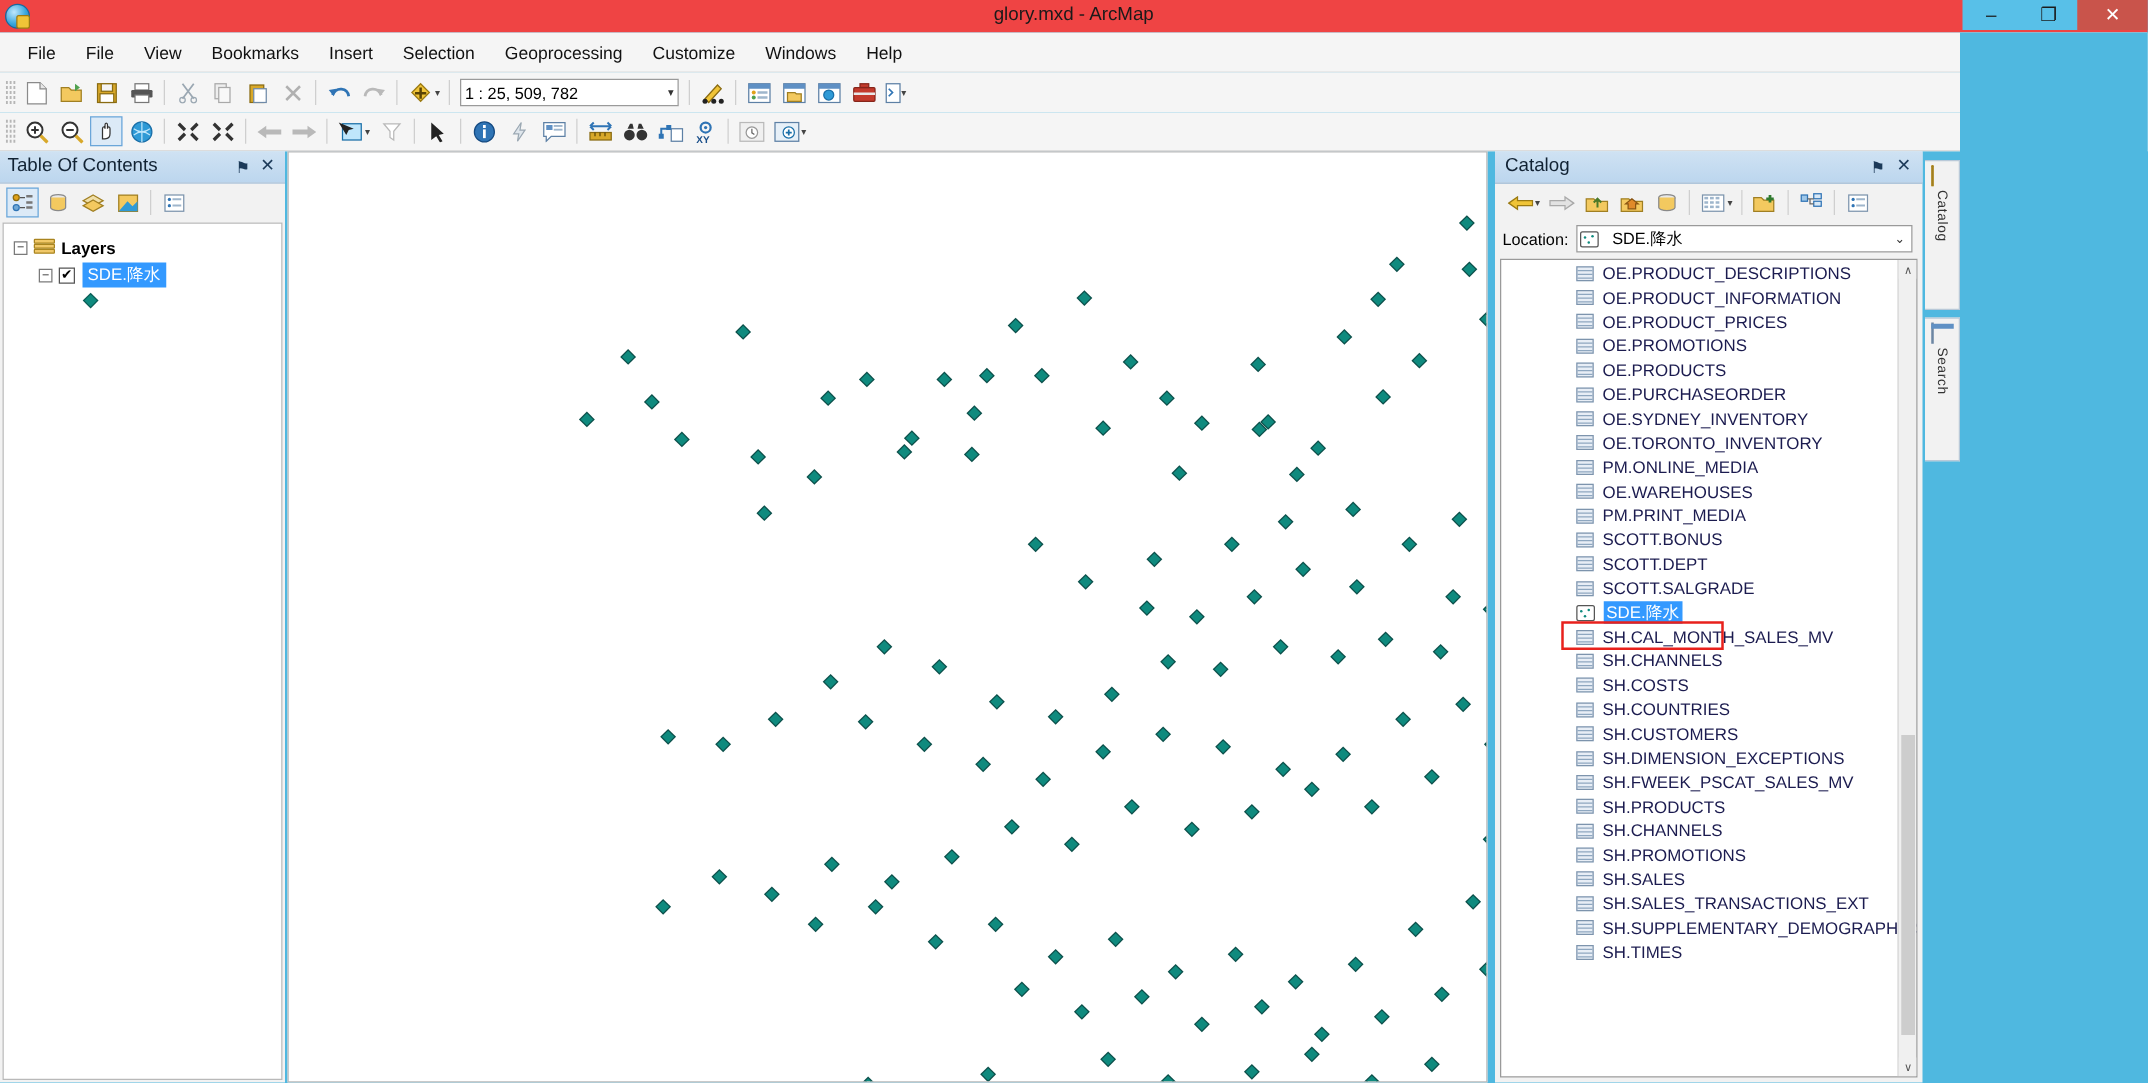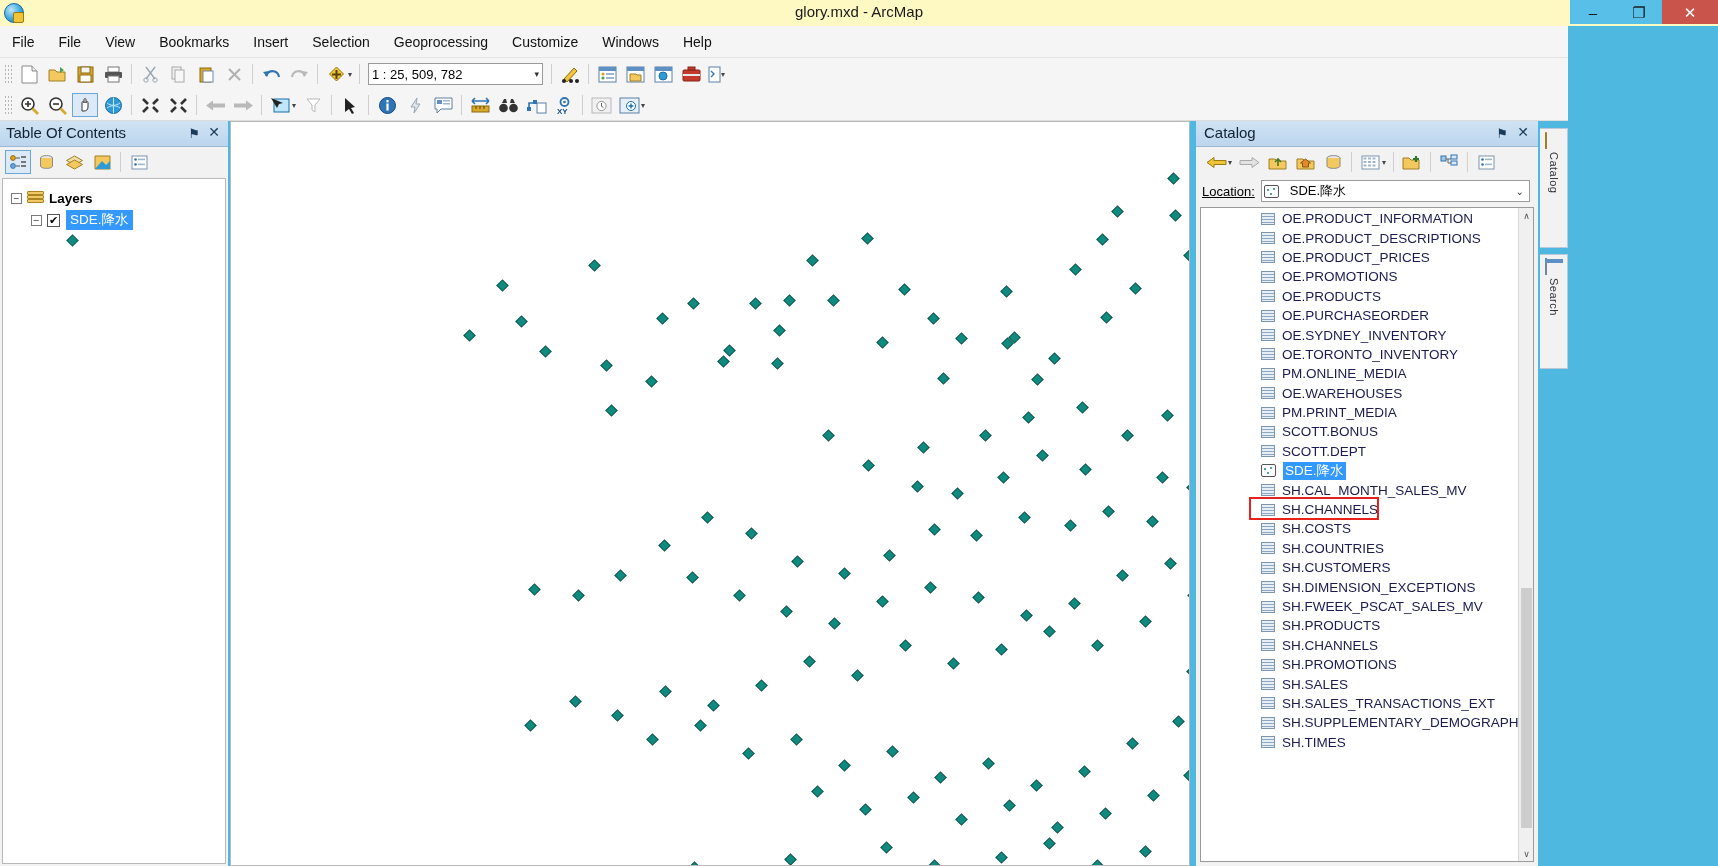--- a/index.html
+++ b/index.html
@@ -8,21 +8,21 @@
     background:#4fb8e0;
     font-family:"Liberation Sans", sans-serif;
     font-size:13px;color:#000;
     -webkit-font-smoothing:antialiased;
   }
   .app{position:absolute;inset:0;}
 
   
   .titlebar{
     position:absolute;left:0;top:0;width:1718px;height:26px;
-    background:#fef9c3;
+    background:#ef4444;
   }
   .app-icon{
     position:absolute;left:4px;top:3px;width:20px;height:20px;
     background:radial-gradient(circle at 35% 32%, #bfe6fb 0%, #39a7dd 55%, #1a6fa8 100%);
     border-radius:50%;border:1px solid #15699f;box-sizing:border-box;
   }
   .app-icon::after{
     content:"";position:absolute;right:-1px;bottom:-1px;width:9px;height:9px;
     background:#f0c437;border:1px solid #9b7a12;border-radius:2px;
   }
@@ -33,21 +33,21 @@
   .wincontrols{position:absolute;right:0;top:0;height:24px;display:flex;}
   .wc{width:46px;height:24px;display:flex;align-items:center;justify-content:center;
       font-size:15px;color:#1b1b1b;background:#58c0e8;}
   .wc.close{background:#c9544b;color:#fff;width:56px;}
   .wc .gl{display:block;line-height:1;}
 
   
   .menubar{
     position:absolute;left:0;top:26px;width:1718px;height:32px;
     background:#f5f5f5;border-bottom:1px solid #e4e4e4;
-    display:flex;align-items:center;padding-left:0;box-sizing:border-box;
+    display:flex;align-items:center;padding-left:10px;box-sizing:border-box;
   }
   .menu-item{padding:4px 12px;font-size:14px;color:#111;cursor:default;}
 
   
   .toolbar{
     position:absolute;left:0;width:1718px;background:#f5f5f5;
     display:flex;align-items:center;box-sizing:border-box;
   }
   .toolbar1{top:58px;height:32px;}
   .toolbar2{top:90px;height:31px;border-bottom:1px solid #dcdcdc;}
@@ -134,21 +134,21 @@
   .cat-pin{position:absolute;right:30px;top:5px;font-size:13px;color:#1c3a59;}
   .cat-close{position:absolute;right:9px;top:3px;font-size:14px;color:#1c3a59;}
   .cat-tools{
     position:absolute;left:0;top:26px;width:342px;height:30px;
     display:flex;align-items:center;padding-left:6px;box-sizing:border-box;
   }
   .cat-loc{
     position:absolute;left:0;top:56px;width:342px;height:28px;
     display:flex;align-items:center;padding-left:6px;box-sizing:border-box;
   }
-  .loc-label{font-size:13px;margin-right:6px;text-decoration:underline;}
+  .loc-label{font-size:13px;margin-right:6px;}
   .loc-combo{
     flex:1;height:22px;margin-right:8px;background:#fff;border:1px solid #9a9a9a;
     display:flex;align-items:center;padding:0 2px;box-sizing:border-box;
   }
   .loc-combo .txt{flex:1;font-size:13px;margin-left:4px;white-space:nowrap;}
   .loc-combo .dd{font-size:10px;color:#333;padding:0 3px;}
   .cat-list{
     position:absolute;left:4px;top:86px;width:334px;height:655px;
     background:#fff;border:1px solid #9a9a9a;box-sizing:border-box;overflow:hidden;
   }
@@ -815,28 +815,28 @@
           </span>
         <span class="txt">SDE.降水</span>
         <span class="dd">⌄</span>
       </div>
     </div>
 
     <div class="cat-list">
       <div class="cat-items" id="catalog-items">
           <div class="cat-row">
             <span class="tbl-icon"></span>
+            <span class="lbl">OE.PRODUCT_DESCRIPTIONS</span>
+          </div>
+          <div class="cat-row">
+            <span class="tbl-icon"></span>
             <span class="lbl">OE.PRODUCT_INFORMATION</span>
           </div>
           <div class="cat-row">
             <span class="tbl-icon"></span>
-            <span class="lbl">OE.PRODUCT_DESCRIPTIONS</span>
-          </div>
-          <div class="cat-row">
-            <span class="tbl-icon"></span>
             <span class="lbl">OE.PRODUCT_PRICES</span>
           </div>
           <div class="cat-row">
             <span class="tbl-icon"></span>
             <span class="lbl">OE.PROMOTIONS</span>
           </div>
           <div class="cat-row">
             <span class="tbl-icon"></span>
             <span class="lbl">OE.PRODUCTS</span>
           </div>
@@ -864,20 +864,24 @@
             <span class="tbl-icon"></span>
             <span class="lbl">PM.PRINT_MEDIA</span>
           </div>
           <div class="cat-row">
             <span class="tbl-icon"></span>
             <span class="lbl">SCOTT.BONUS</span>
           </div>
           <div class="cat-row">
             <span class="tbl-icon"></span>
             <span class="lbl">SCOTT.DEPT</span>
+          </div>
+          <div class="cat-row">
+            <span class="tbl-icon"></span>
+            <span class="lbl">SCOTT.SALGRADE</span>
           </div>
           <div class="cat-row selected">
             <span class="pt-icon">
               <i></i>
               <i></i>
               <i></i>
             </span>
             <span class="lbl">SDE.降水</span>
           </div>
           <div class="cat-row">

